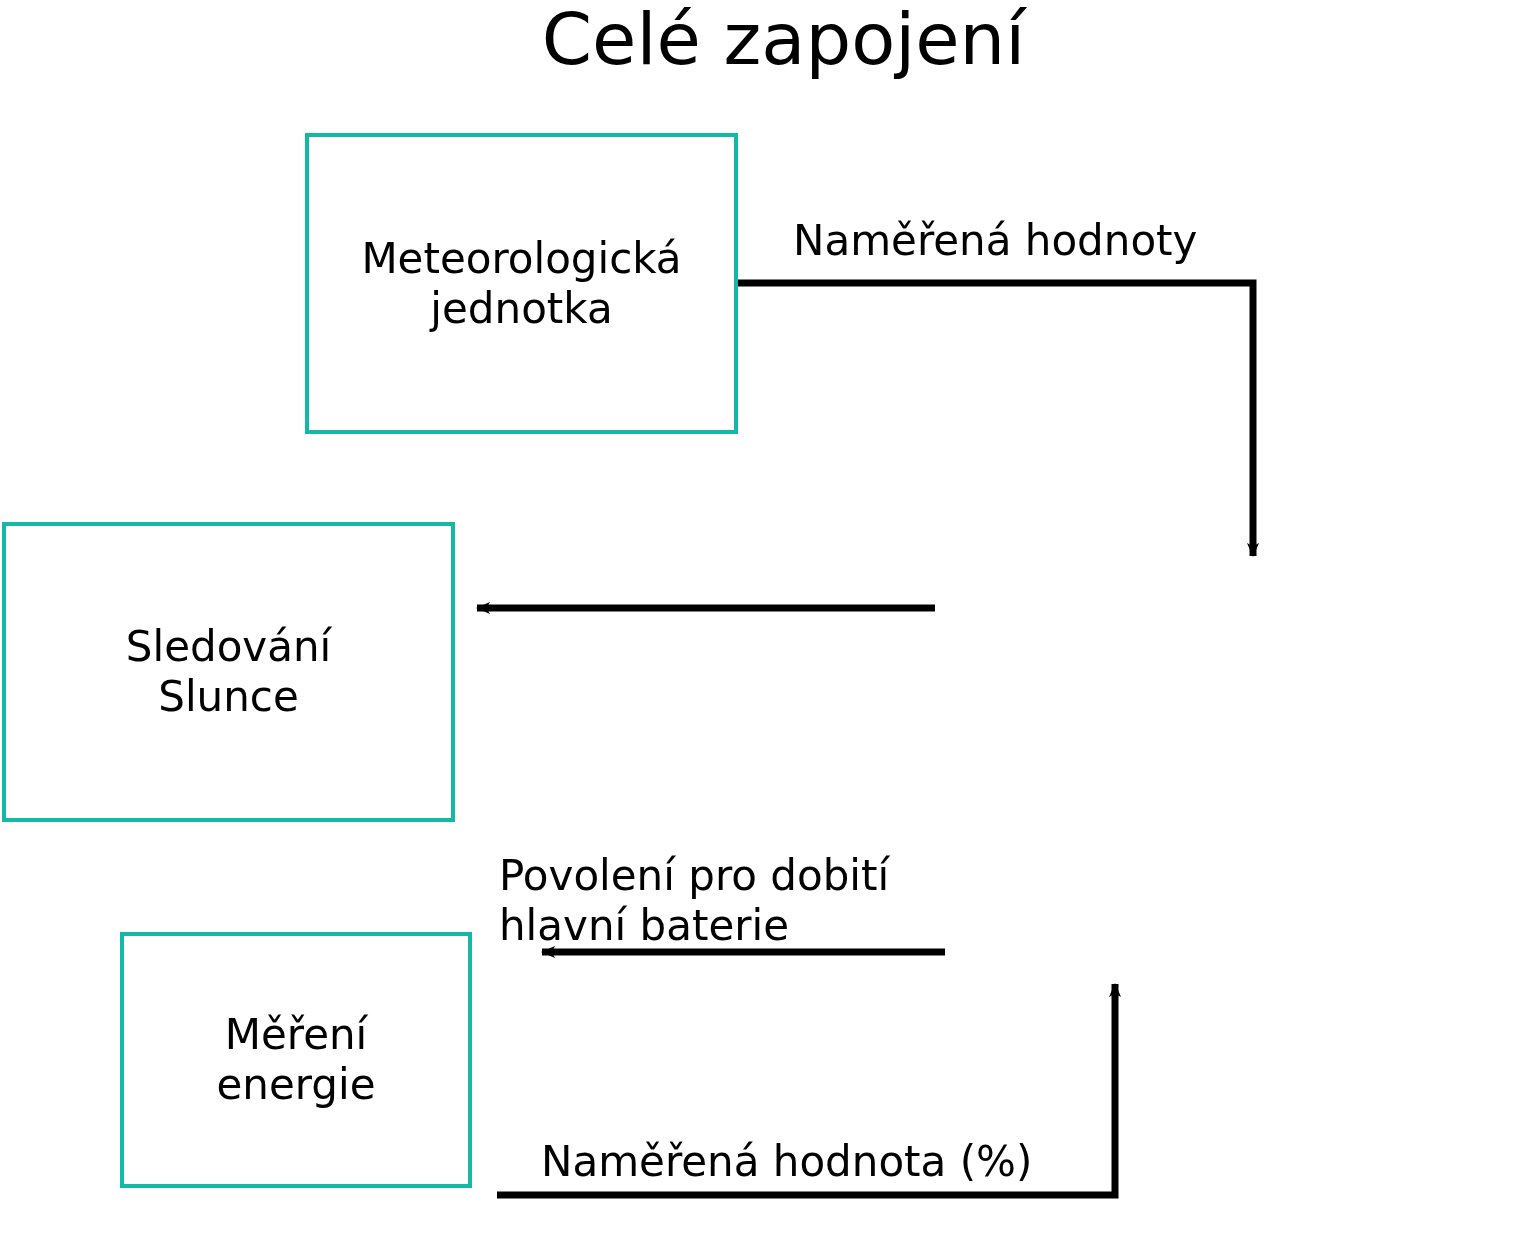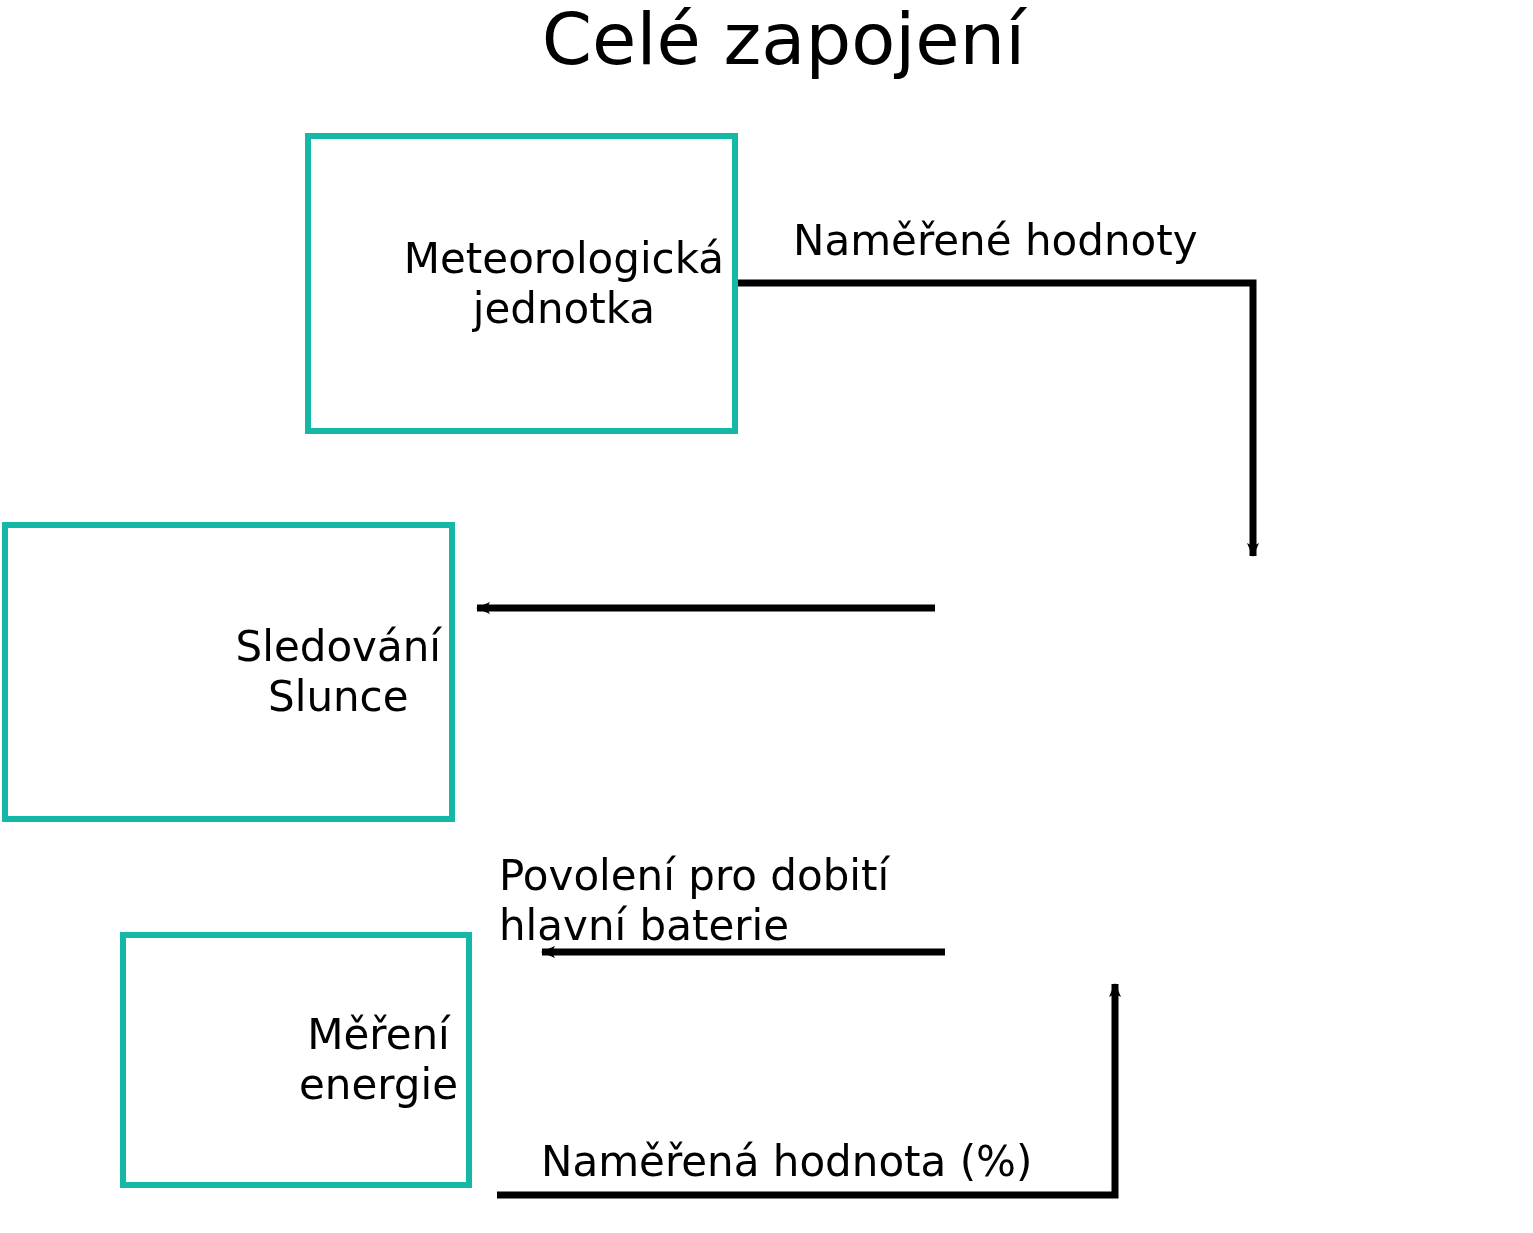--- a/index.html
+++ b/index.html
@@ -33,25 +33,25 @@
     font-size: 72px;
     font-weight: 400;
     line-height: 1.05;
     letter-spacing: 0px;
     white-space: nowrap;
     padding-left: 17px;
   }
   .node {
     position: absolute;
     box-sizing: border-box;
-    border: 6px solid #14b8a6;
+    border: 4px solid #14b8a6;
     background: #ffffff;
     display: flex;
     align-items: center;
-    justify-content: flex-end;
+    justify-content: center;
   }
   .node-label {
     font-size: 42px;
     line-height: 1.18;
     text-align: center;
     white-space: pre-line;
     padding: 0 8px;
   }
   .edge-label {
     position: absolute;
@@ -113,21 +113,21 @@
     <span class="node-label">Sledování
 Slunce</span>
   </div>
 
 
   <div class="node" id="node-energy">
     <span class="node-label">Měření
 energie</span>
   </div>
 
-  <div class="edge-label" id="label-measured-values">Naměřené hodnoty</div>
+  <div class="edge-label" id="label-measured-values">Naměřená hodnoty</div>
 
 
   <div class="edge-label" id="label-charge-permission">Povolení pro dobití
 hlavní baterie</div>
 
   <div class="edge-label" id="label-measured-percent">Naměřená hodnota (%)</div>
 
 </div>
 
 </body></html>

